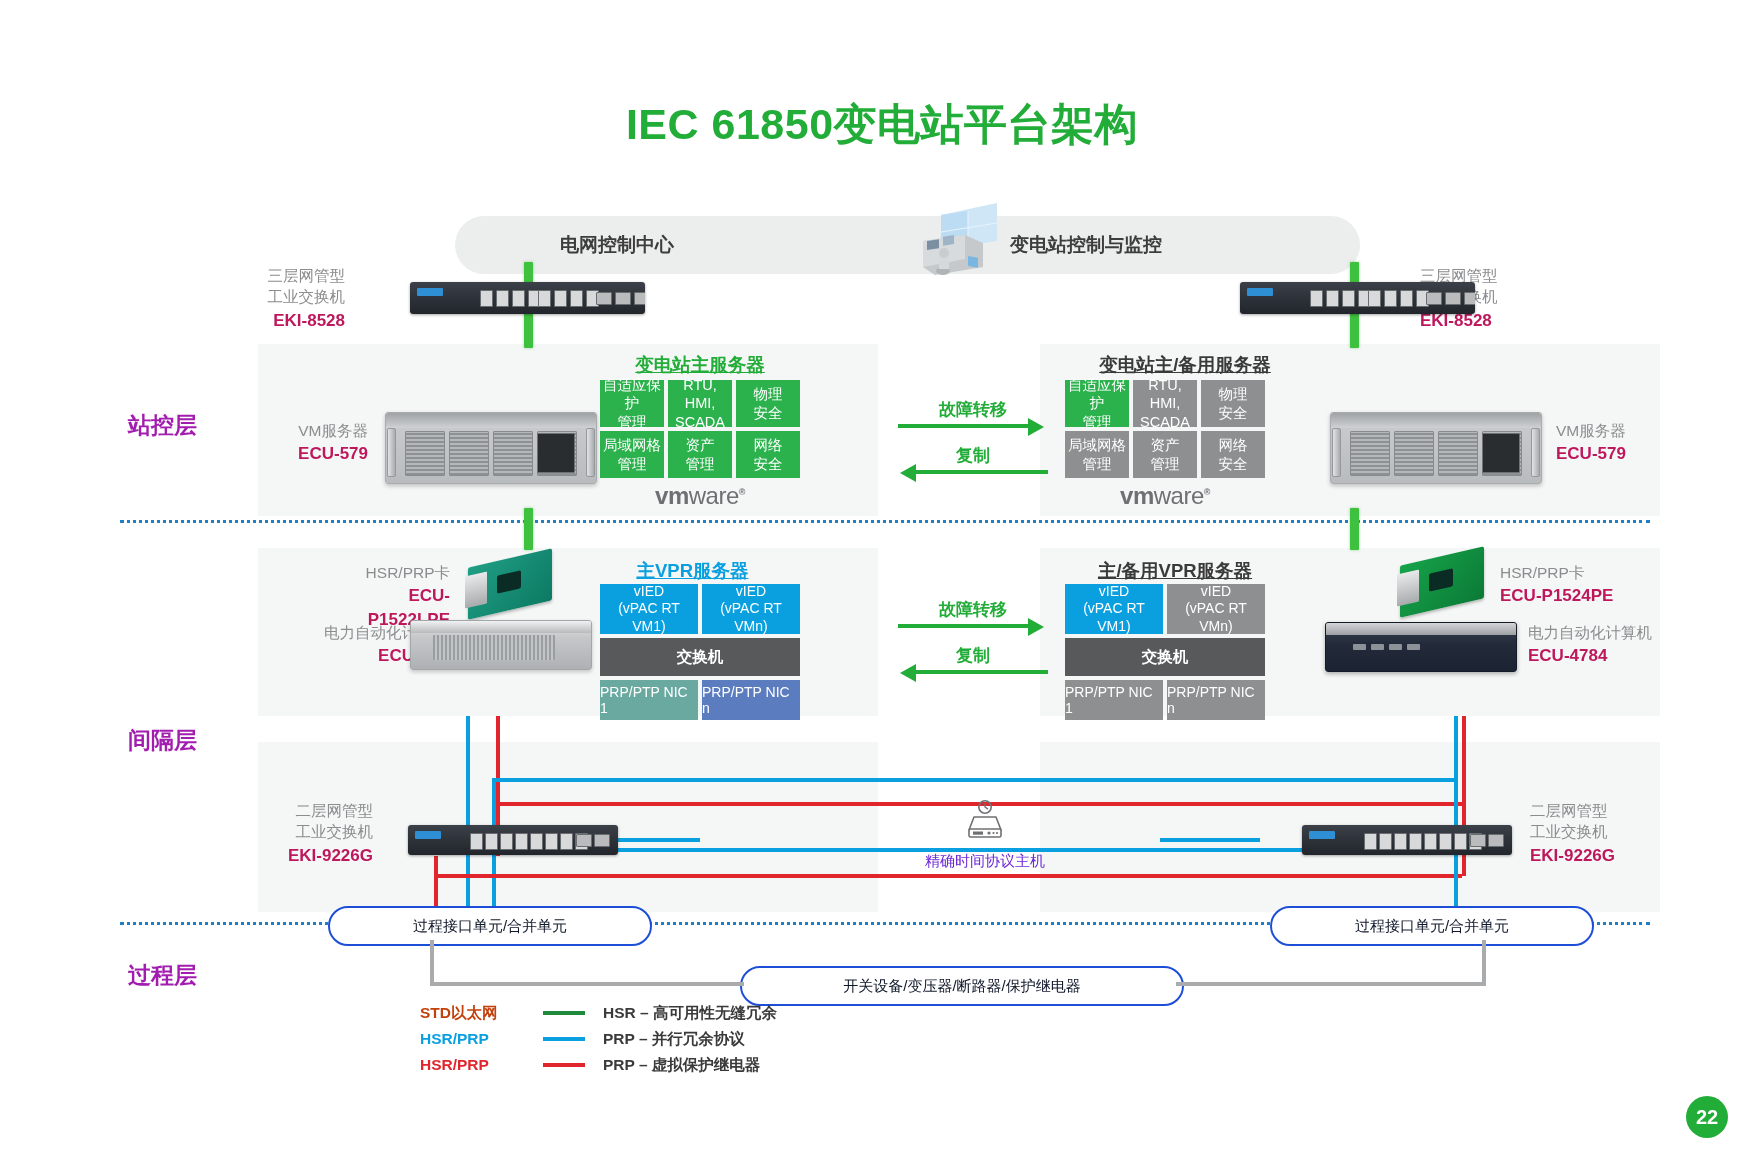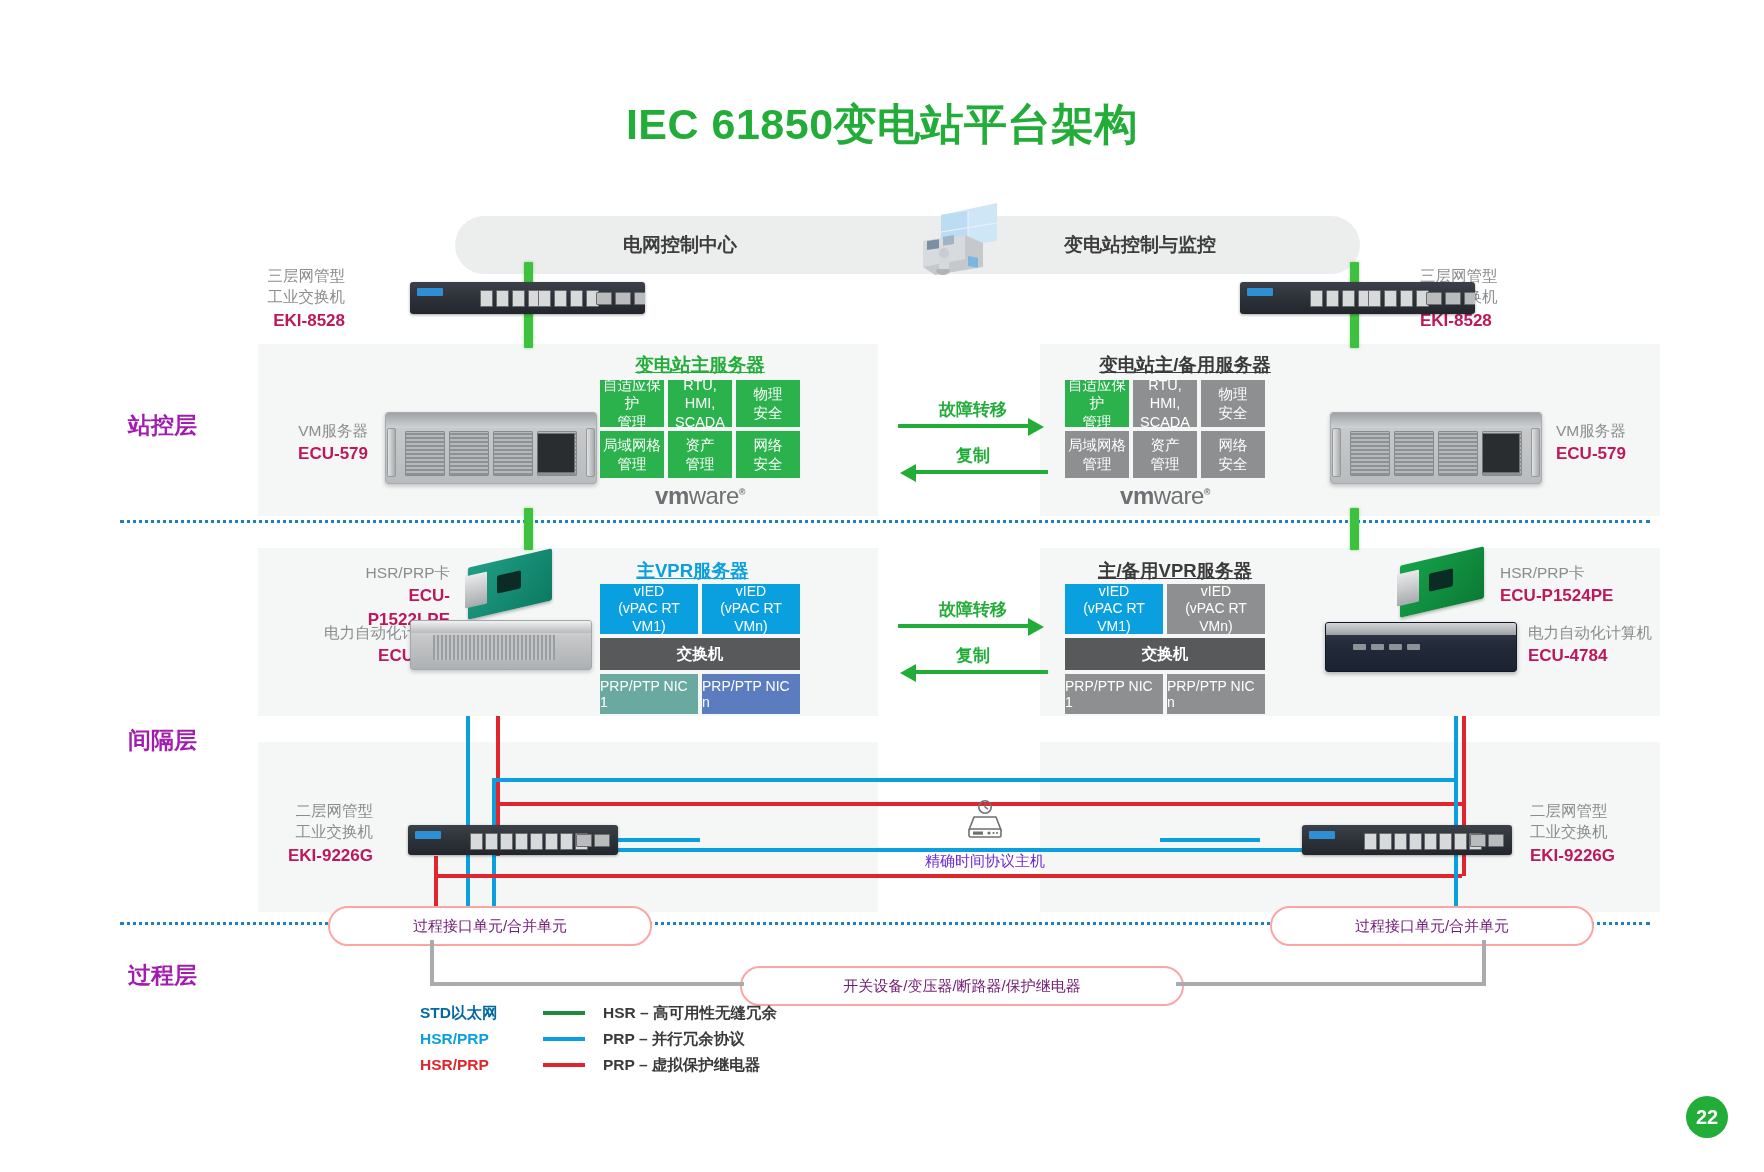--- a/index.html
+++ b/index.html
@@ -17,21 +17,20 @@
     font-size:43px;font-weight:bold;color:#22ac38;letter-spacing:.5px;
   }
 
   
   #top-banner{
     left:455px;top:216px;width:905px;height:58px;
     background:#eceded;border-radius:29px;
   }
   #banner-left,#banner-right{
     top:232px;font-size:19px;font-weight:bold;color:#3d3d3d;
-    text-align:center;
   }
   #banner-left{left:560px;width:240px;}
   #banner-right{left:1010px;width:260px;}
 
   
   #ctrl-room{left:905px;top:195px;width:110px;height:90px;}
 
   
   .panel{background:#f5f6f6;}
   #panel-station{left:258px;top:344px;width:620px;height:172px;}
@@ -137,21 +136,21 @@
   .vmware .lt{font-weight:normal;}
   .vmware sup{font-size:9px;vertical-align:super;}
 
   
   .vpr{position:absolute;}
   .vpr .row2{display:grid;grid-template-columns:1fr 1fr;gap:4px;}
   .vcell{height:50px;display:flex;align-items:center;justify-content:center;text-align:center;
     color:#fff;font-size:14px;line-height:1.25;}
   .vcell.cyan{background:#0aa0e0;}
   .vcell.grey{background:#8d8f91;}
-  .vswitch{margin-top:4px;height:32px;background:#58595b;color:#fff;font-size:15.5px;font-weight:bold;
+  .vswitch{margin-top:4px;height:38px;background:#58595b;color:#fff;font-size:15.5px;font-weight:bold;
     display:flex;align-items:center;justify-content:center;}
   .vnic{margin-top:4px;display:grid;grid-template-columns:1fr 1fr;gap:4px;}
   .vncell{height:40px;display:flex;align-items:center;justify-content:center;
     color:#fff;font-size:14px;}
   .vncell.teal{background:#6aa9a0;}
   .vncell.blue{background:#5b7dc0;}
   .vncell.grey{background:#8d8f91;}
 
   
   .arrow-lbl{font-size:17px;font-weight:bold;color:#22ac38;text-align:center;}
@@ -164,23 +163,23 @@
   .glink{position:absolute;width:9px;background:#3ec13e;
     box-shadow:0 0 3px rgba(62,193,62,.55);border-radius:1px;}
 
   
   .ln{position:absolute;background:#0aa0e0;}
   .ln.red{background:#e0262c;}
   .ln.h{height:4px;} .ln.v{width:4px;}
 
   
   .pill{
-    position:absolute;border:2px solid #fca5a5;border-radius:22px;background:#fff;
+    position:absolute;border:2px solid #1d4ed8;border-radius:22px;background:#fff;
     display:flex;align-items:center;justify-content:center;
-    font-size:15px;color:#701a75;
+    font-size:15px;color:#0f172a;
   }
 
   
   #ptp-wrap{position:absolute;left:925px;top:800px;width:120px;text-align:center;}
   #ptp-cap{font-size:15px;color:#6d28d9;margin-top:8px;}
 
   
   #legend{position:absolute;left:420px;top:1000px;}
   .lg-row{display:flex;align-items:center;height:26px;}
   .lg-tag{width:105px;font-size:15.5px;font-weight:bold;}
@@ -521,21 +520,21 @@
 <div class="pill" style="left:1270px;top:906px;width:320px;height:36px;">过程接口单元/合并单元</div>
 <div class="pill" style="left:740px;top:966px;width:440px;height:36px;">开关设备/变压器/断路器/保护继电器</div>
 
 <div class="ln v" style="left:430px;top:940px;height:44px;background:#a9abad;"></div>
 <div class="ln h" style="left:430px;top:982px;width:314px;background:#a9abad;"></div>
 <div class="ln v" style="left:1482px;top:940px;height:44px;background:#a9abad;"></div>
 <div class="ln h" style="left:1176px;top:982px;width:310px;background:#a9abad;"></div>
 
 <div id="legend">
     <div class="lg-row">
-      <div class="lg-tag" style="color: #0369a1;">STD以太网</div>
+      <div class="lg-tag" style="color: #c2410c;">STD以太网</div>
       <div class="lg-swatch" style="background: rgb(31, 138, 59);"></div>
       <div class="lg-desc">HSR – 高可用性无缝冗余</div>
     </div>
     <div class="lg-row">
       <div class="lg-tag" style="color: rgb(10, 160, 224);">HSR/PRP</div>
       <div class="lg-swatch" style="background: rgb(10, 160, 224);"></div>
       <div class="lg-desc">PRP – 并行冗余协议</div>
     </div>
     <div class="lg-row">
       <div class="lg-tag" style="color: rgb(224, 38, 44);">HSR/PRP</div>

